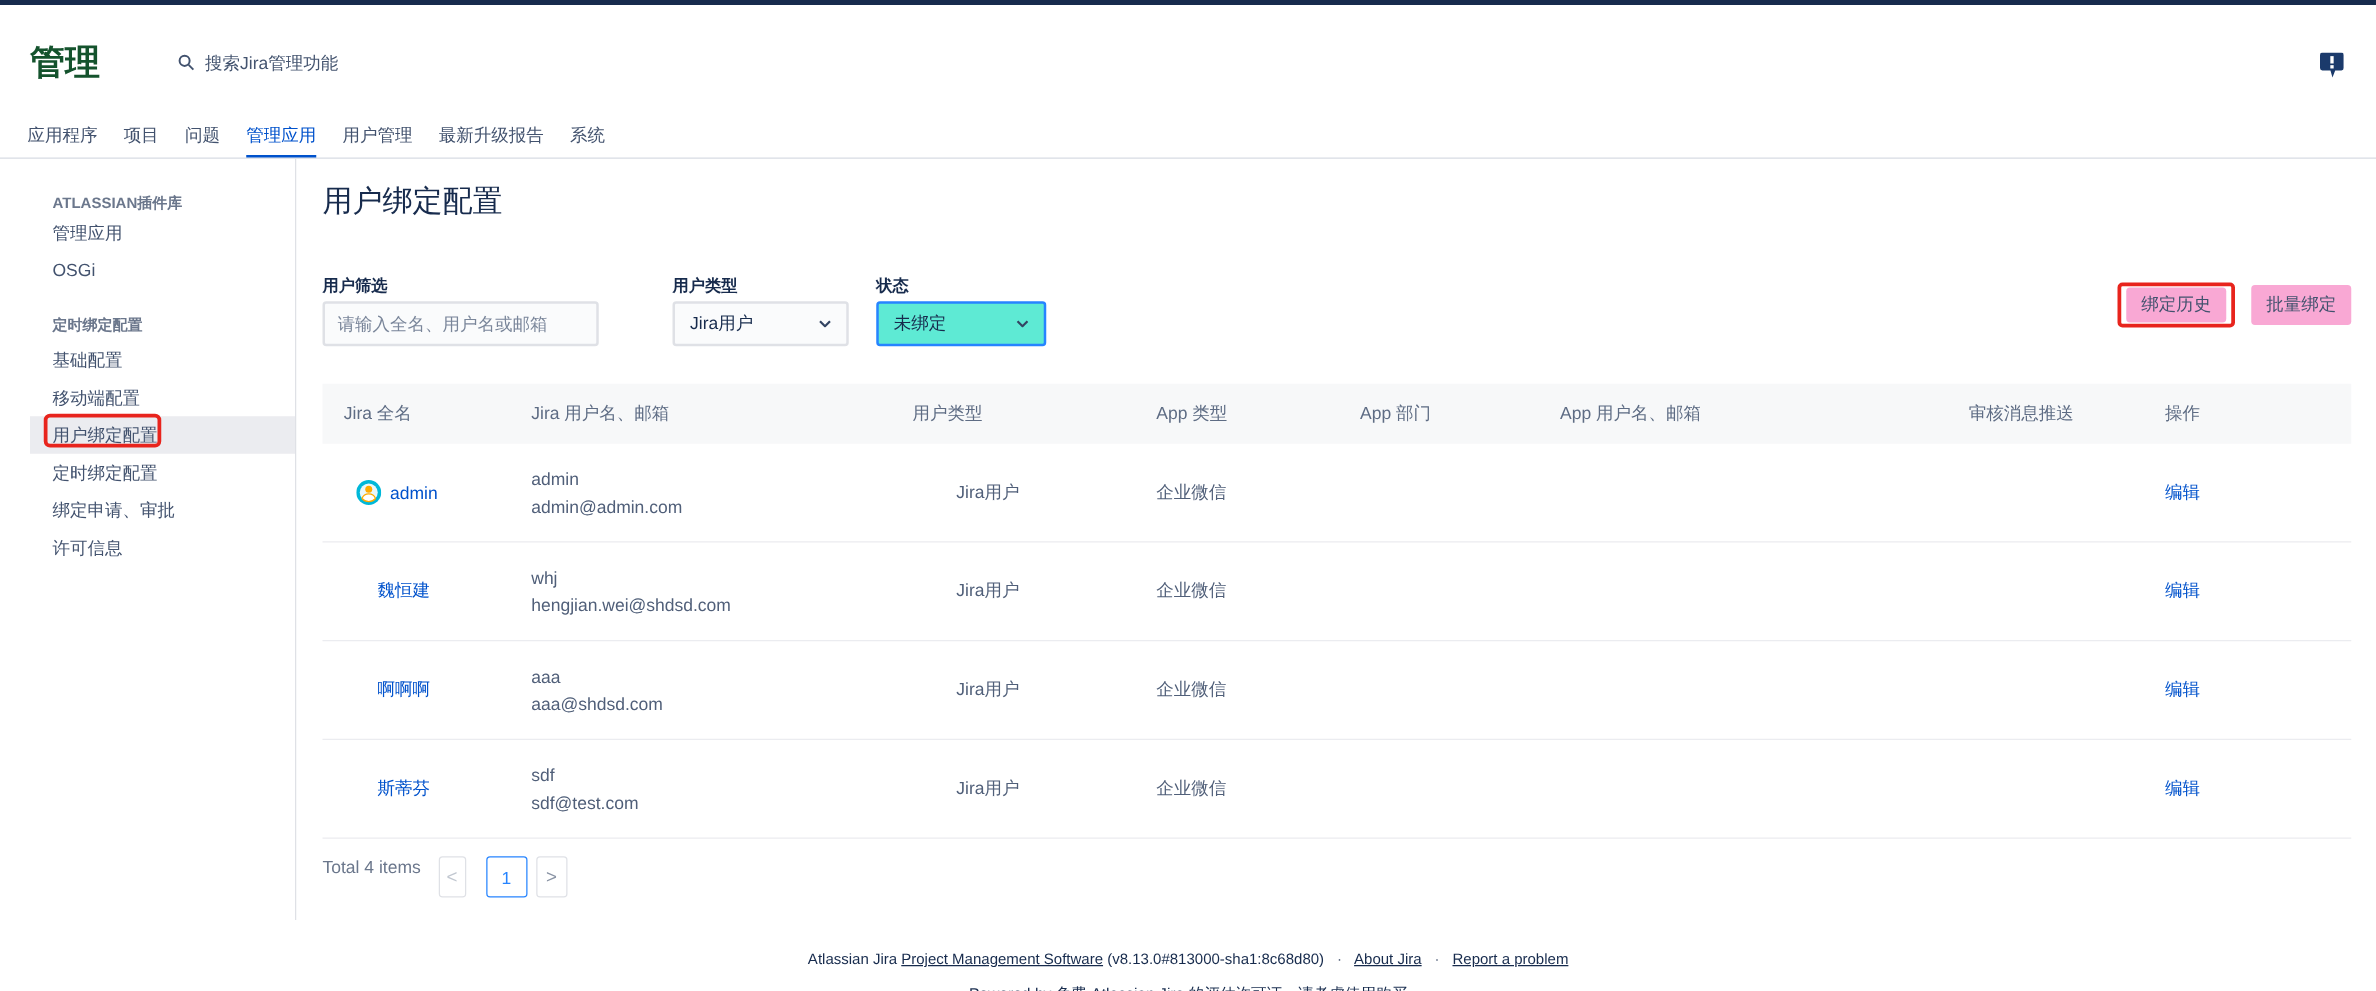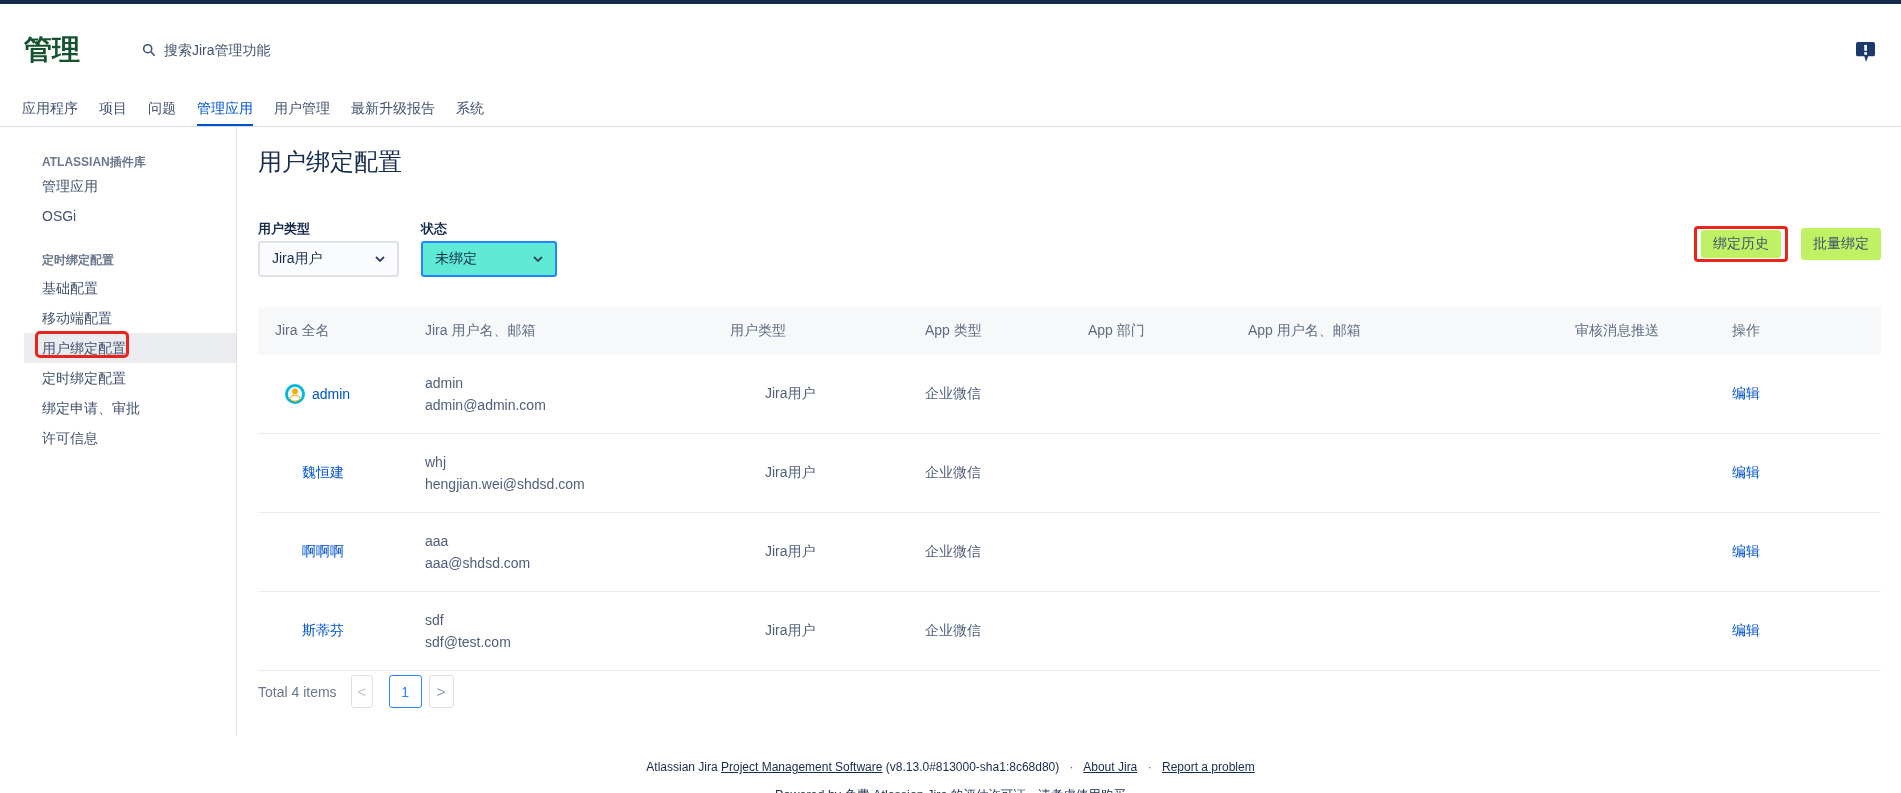--- a/index.html
+++ b/index.html
@@ -34,38 +34,38 @@
   .fgroup label { display:block; font-size:13px; font-weight:bold; color:#172B4D; line-height:15px; margin-bottom:5px; }
   .control { height:36px; border:2px solid #DFE1E6; border-radius:3px; background:#FAFBFC;
     font-size:14px; color:#172B4D; display:flex; align-items:center; }
   input.filter-input { width:221px; padding:0 10px; outline:none; }
   input.filter-input::placeholder { color:#7A869A; opacity:1; }
   .g1 { margin-right:59px; } .g2 { margin-right:22px; }
   .select { justify-content:space-between; padding:0 12px; cursor:pointer; }
   .select.user-type { width:141px; }
   .select.status { width:136px; border-color:#2684FF; background:#5eead4; }
   .actions { margin-left:auto; display:flex; align-items:center; gap:13px; margin-bottom:15px; }
-  .btn { height:32px; padding:0 12px; background:#bef264; border:none; border-radius:3px;
+  .btn { height:32px; padding:0 12px; background:#f9a8d4; border:none; border-radius:3px;
     font-size:14px; color:#42526E; cursor:pointer; font-family:inherit; }
   .btn.sm { height:28px; }
   .red-wrap { border:3px solid #E8241D; border-radius:4px; padding:1px 4px; display:inline-flex; }
   
   .table { margin-top:30px; }
   .thead, .trow { display:grid; grid-template-columns:167px 305px 195px 163px 160px 327px 157px 1fr; align-items:center; }
   .thead { background:#F7F8F9; height:48px; font-size:14px; color:#5E6C84; }
   .thead > div:first-child { padding-left:17px; }
   .trow { min-height:79px; border-bottom:1px solid #EBECF0; font-size:14px; color:#505F79; }
   .cell-name { padding-left:27px; display:flex; align-items:center; gap:7px; }
   .cell-name.noavatar { padding-left:44px; }
   .name-link { color:#0052CC; text-decoration:none; cursor:pointer; }
   .cell-user div { line-height:22px; }
   .cell-ut { padding-left:35px; }
   .edit-link { color:#0052CC; cursor:pointer; text-decoration:none; }
   
-  .pagination { display:flex; align-items:center; margin-top:4px; }
+  .pagination { display:flex; margin-top:14px; }
   .pg-total { font-size:14px; color:#6B778C; margin-right:14px; }
   .pg-btn { height:33px; border:1px solid #DFE1E6; border-radius:3px; background:#fff;
     display:flex; align-items:center; justify-content:center; font-size:15px; cursor:pointer; font-family:inherit; }
   .pg-prev { width:22px; color:#C1C7D0; }
   .pg-page { width:33px; border-color:#2684FF; color:#2684FF; font-size:14px; margin-left:16px; margin-right:7px; }
   .pg-next { width:25px; color:#8993A4; }
   
   .footer { text-align:center; margin-top:24px; font-size:12px; color:#172B4D; }
   .footer a { color:#172B4D; text-decoration:underline; cursor:pointer; }
   .footer .dot { margin:0 7px; color:#505F79; }
@@ -117,20 +117,24 @@
     </div>
     <div class="side-item">定时绑定配置</div>
     <div class="side-item">绑定申请、审批</div>
     <div class="side-item">许可信息</div>
   </div>
 
   <div class="content">
     <h1 class="page-title">用户绑定配置</h1>
 
     <div class="filter-row">
+      <div class="fgroup g1">
+        <label>用户筛选</label>
+        <input class="control filter-input" value="" placeholder="请输入全名、用户名或邮箱" style="">
+      </div>
       <div class="fgroup g2">
         <label>用户类型</label>
         <div class="control select user-type">
           <span>Jira用户</span>
           <svg width="10" height="6" viewBox="0 0 10 6">
             <path d="M1 1l4 4 4-4" fill="none" stroke="#344563" stroke-width="1.8"></path>
             </svg>
         </div>
       </div>
       <div class="fgroup">

